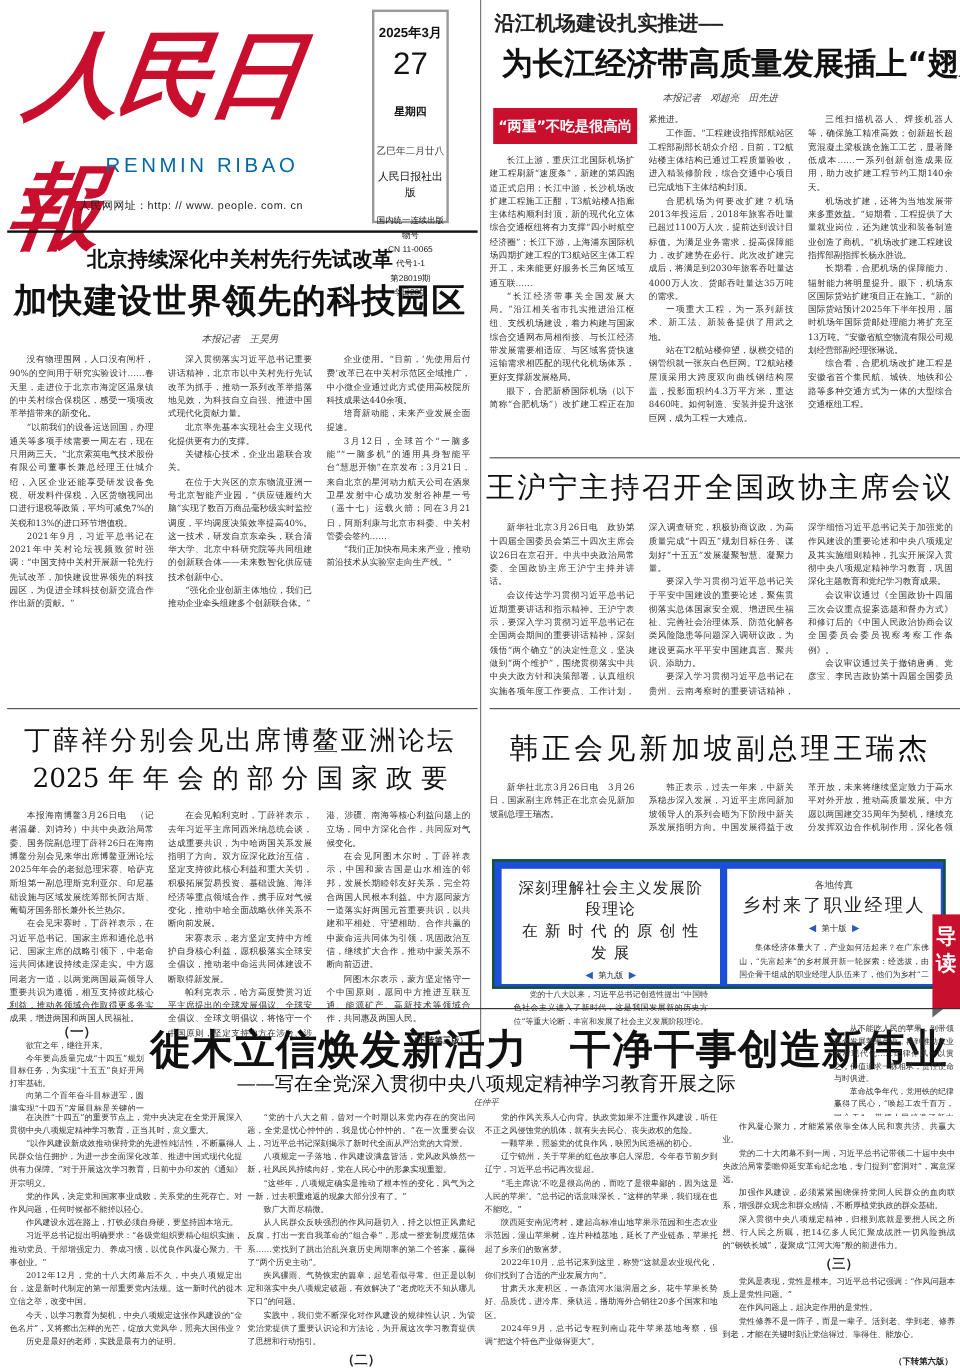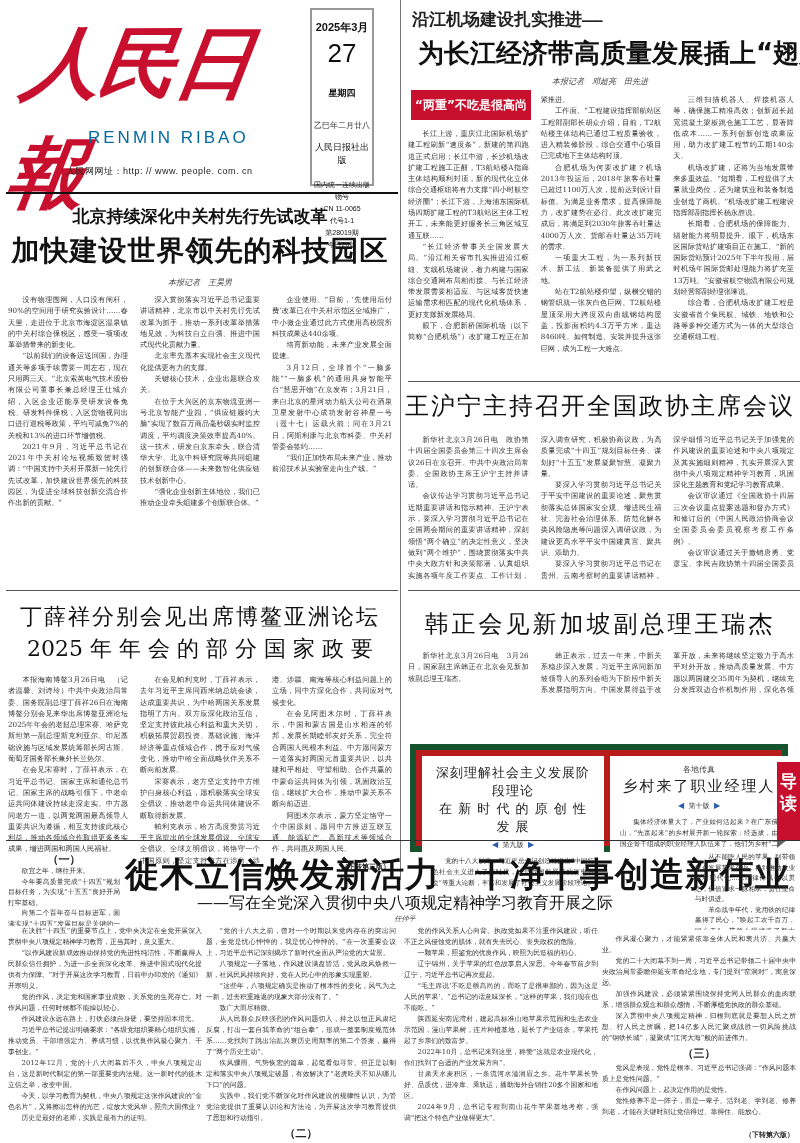--- a/index.html
+++ b/index.html
@@ -22,21 +22,21 @@
   .hr-thin { background: #555; height: 1px; }
   .vr { background: #777; width: 1px; }
   .kicker { font-family: Liberation Mono, monospace; font-weight: bold; color: #222; }
   .headline { font-family: "DejaVu Sans", sans-serif; font-weight: bold; color: #111; }
   .serif-head { font-family: "DejaVu Serif", serif; font-weight: bold; color: #111; }
   .byline { font-size: 8px; color: #444; font-style: italic; text-align: center; }
   .body-text { font-size: 7.2px; line-height: 11.3px; color: #333; text-align: justify; overflow: hidden; }
   .body-text p { text-indent: 2em; }
   .col3 { column-count: 3; column-gap: 12px; }
   .red-tag { background: #c8102e; color: #fff; font-family: "DejaVu Sans", sans-serif; font-weight: bold; font-size: 12px; text-align: center; line-height: 30px; }
-  .guide-box { background: #b91c1c; border: 6px solid #14532d; margin-top: 28px; }
+  .guide-box { background: #1d4ed8; border: 2px solid #14532d; }
   .guide-card { background: #fff; position: absolute; padding: 8px 10px; }
   .guide-card .gt { font-family: "DejaVu Sans", sans-serif; font-size: 15px; color: #222; letter-spacing: 2px; text-align: center; line-height: 22px; }
   .guide-card .gv { font-size: 7px; text-align: center; color: #333; margin: 4px 0 6px; }
   .guide-card .gv .arrow { color: #2a5db0; font-size: 8px; }
   .guide-card .gsub { font-size: 8px; color: #444; text-align: center; }
   .guide-card .gb { font-size: 6.6px; line-height: 11px; color: #333; text-indent: 2em; text-align: justify; }
   .daodu { left: 777px; top: 762px; width: 23px; height: 78px; background: #c8102e; color: #fff; font-family: "DejaVu Sans", sans-serif; font-weight: bold; font-size: 17px; text-align: center; line-height: 22px; padding-top: 8px; }
   .daodu::after { content: ""; position: absolute; left: 0; bottom: -8px; border-left: 10px solid #666; border-bottom: 8px solid transparent; }
   .section-num { font-size: 11px; text-align: center; color: #222; font-weight: bold; }
   .jump { font-size: 7px; color: #222; font-weight: bold; text-align: right; }

